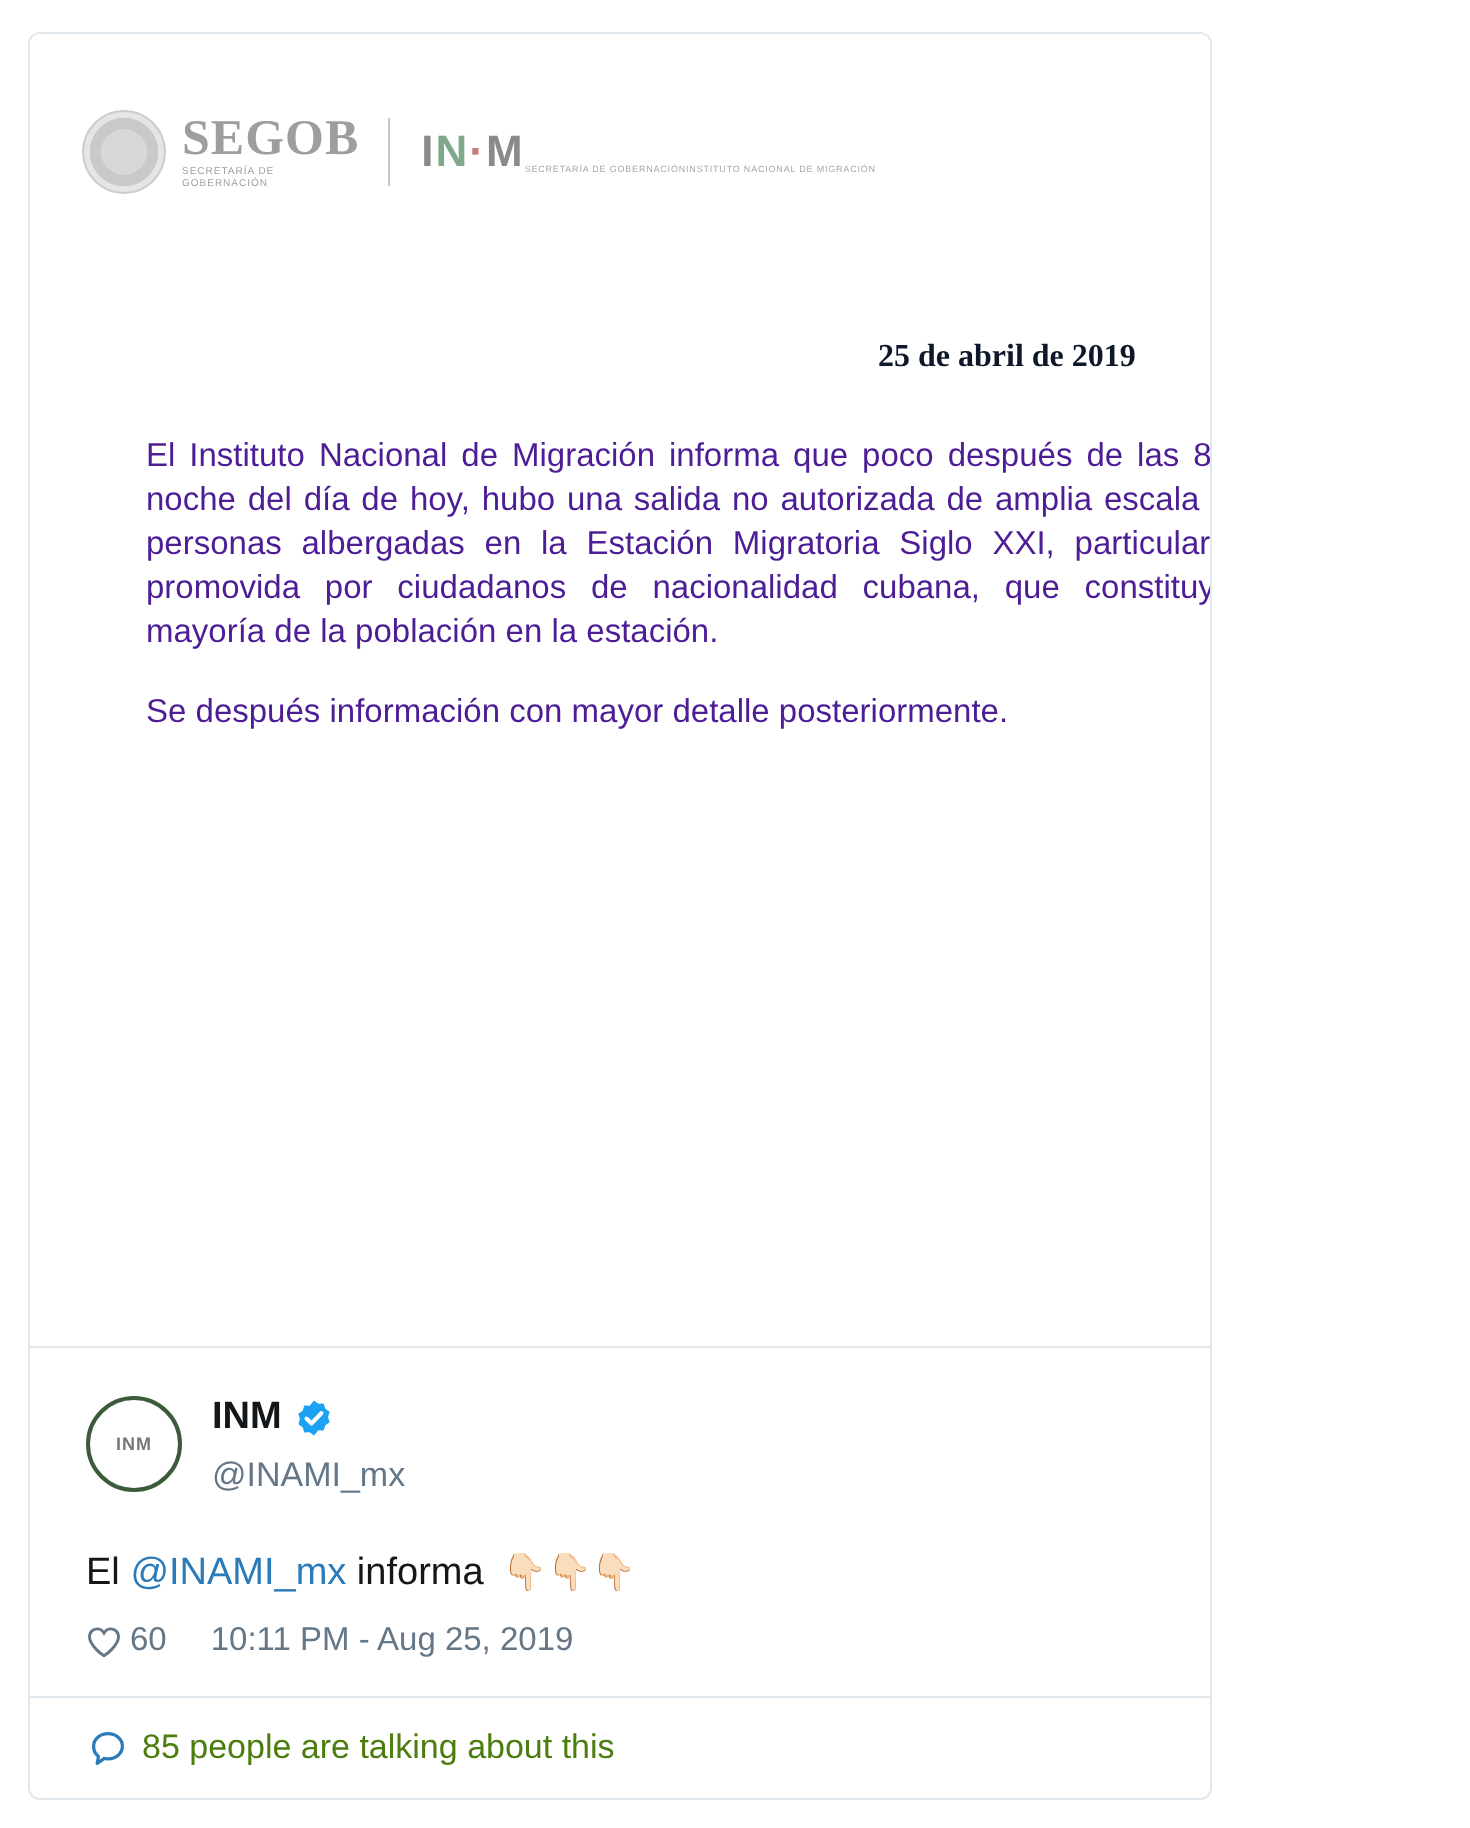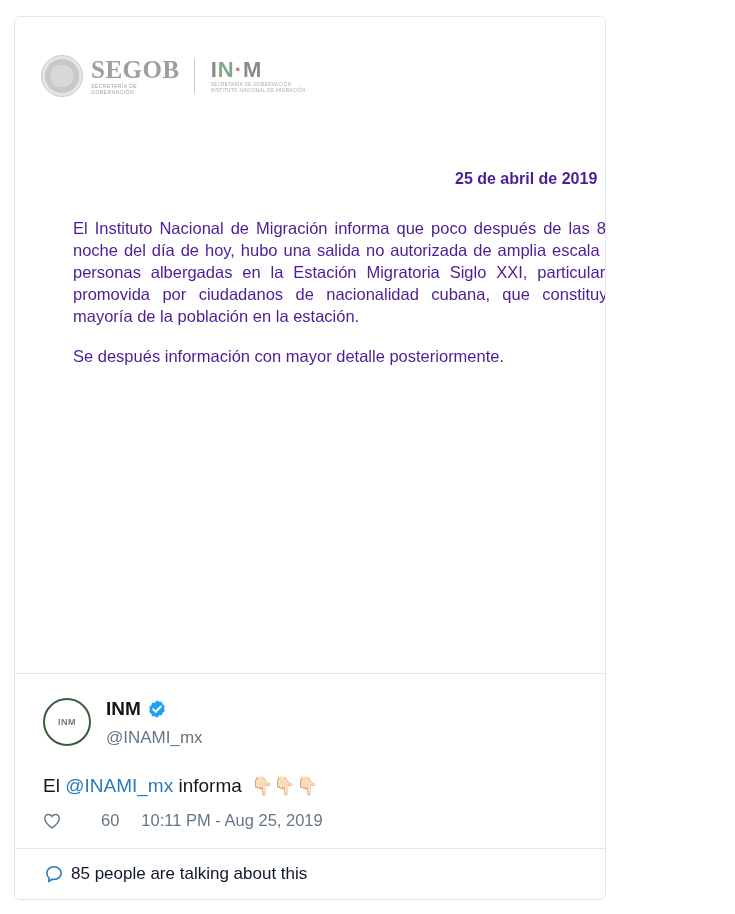--- a/index.html
+++ b/index.html
@@ -9,47 +9,47 @@
     border: 1px solid #e1e8ed; border-radius: 6px; background: #fff; box-sizing: border-box; overflow: hidden;
   }
   .media { position: absolute; left: 0; top: 0; width: 708px; height: 656px; background: #fff; }
   .info-icon { position: absolute; right: 12px; top: 12px; width: 14px; height: 14px; }
   .logos { position: absolute; left: 26px; top: 34px; height: 50px; display: flex; align-items: center; }
   .seal { width: 40px; height: 40px; border-radius: 50%; background: radial-gradient(circle at 50% 50%, #d8d8d8 0 40%, #c9c9c9 41% 60%, #e5e5e5 61% 100%); border: 1px solid #ccc; }
   .segob-block { margin-left: 8px; display: flex; flex-direction: column; }
   .segob-word { font-family: "Liberation Serif", serif; font-weight: bold; font-size: 25px; color: #9e9e9e; line-height: 26px; letter-spacing: 0.5px; }
   .segob-sub { font-size: 5px; color: #a0a0a0; line-height: 6px; letter-spacing: 0.5px; text-transform: uppercase; }
   .divider { width: 1px; height: 34px; background: #c8c8c8; margin: 0 16px 0 14px; }
-  .inm-block { display: flex; flex-direction: column; align-items: flex-start; }
+  .inm-block { display: flex; flex-direction: row; align-items: flex-end; }
   .inm-word { font-weight: bold; font-size: 22px; color: #8a8a8a; line-height: 24px; letter-spacing: 1px; }
   .inm-word .g { color: #7fa98a; }
   .inm-word .r { color: #c67b7b; }
   .inm-sub { font-size: 4.5px; color: #a8a8a8; line-height: 6px; letter-spacing: 0.4px; text-transform: uppercase; text-align: center; }
-  .date { position: absolute; left: 440px; top: 153px; font-weight: bold; font-size: 16px; color: #4c1d95; }
+  .date { position: absolute; left: 424px; top: 153px; font-weight: bold; font-size: 16px; color: #0f172a; font-family: Liberation Serif, serif; }
   .body-text { position: absolute; left: 58px; top: 200px; width: 578px; font-size: 16.5px; line-height: 22px; color: #4c1d95; }
   .body-text p { margin: 0 0 18px 0; text-align: justify; text-align-last: left; }
   .sep { position: absolute; left: 0; top: 656px; width: 708px; height: 1px; background: #e1e8ed; }
   .tweet { position: absolute; left: 0; top: 657px; width: 708px; height: 174px; }
   .avatar { position: absolute; left: 28px; top: 24px; width: 48px; height: 48px; border-radius: 50%; border: 2px solid #3c5a3c; box-sizing: border-box; background: #fff; display:flex; align-items:center; justify-content:center; }
   .avatar span { font-size: 9px; font-weight: bold; color: #777; letter-spacing: 0.5px; }
   .name-row { position: absolute; left: 91px; top: 24px; display: flex; align-items: center; }
   .name { font-weight: bold; font-size: 19px; color: #14171a; }
   .verified { margin-left: 6px; width: 20px; height: 20px; }
   .handle { position: absolute; left: 91px; top: 54px; font-size: 17px; color: #657786; }
   .bird { position: absolute; right: 30px; top: 30px; width: 26px; height: 22px; }
   .tweet-text { position: absolute; left: 28px; top: 101px; font-size: 19px; color: #14171a; }
   .tweet-text .mention { color: #2b7bb9; }
   .tweet-text .emoji { color: #f3d5c5; font-size: 18px; margin-left: 4px; }
   .meta { position: absolute; left: 28px; top: 137px; display: flex; align-items: center; font-size: 16.5px; color: #657786; }
   .heart { width: 18px; height: 16px; margin-right: 4px; }
-  .like-count { margin-right: 22px; margin-left: 36px; }
+  .like-count { margin-right: 22px; }
   .sep2 { position: absolute; left: 0; top: 831px; width: 708px; height: 1px; background: #e1e8ed; }
   .footer { position: absolute; left: 0; top: 832px; width: 708px; height: 50px; display: flex; align-items: center; }
   .bubble { position: absolute; left: 30px; top: 16px; width: 18px; height: 18px; }
-  .talk { position: absolute; left: 56px; top: 15px; font-size: 17px; color: #0f172a; }
+  .talk { position: absolute; left: 56px; top: 15px; font-size: 17px; color: #4d7c0f; }
   .chev { position: absolute; right: 34px; top: 16px; width: 10px; height: 18px; }
 </style>
 </head>
 <body>
 
 <div class="card">
 
   <div class="media">
     <svg class="info-icon" viewBox="0 0 14 14">
       <circle cx="7" cy="7" r="7" fill="#6e7a85"></circle>

